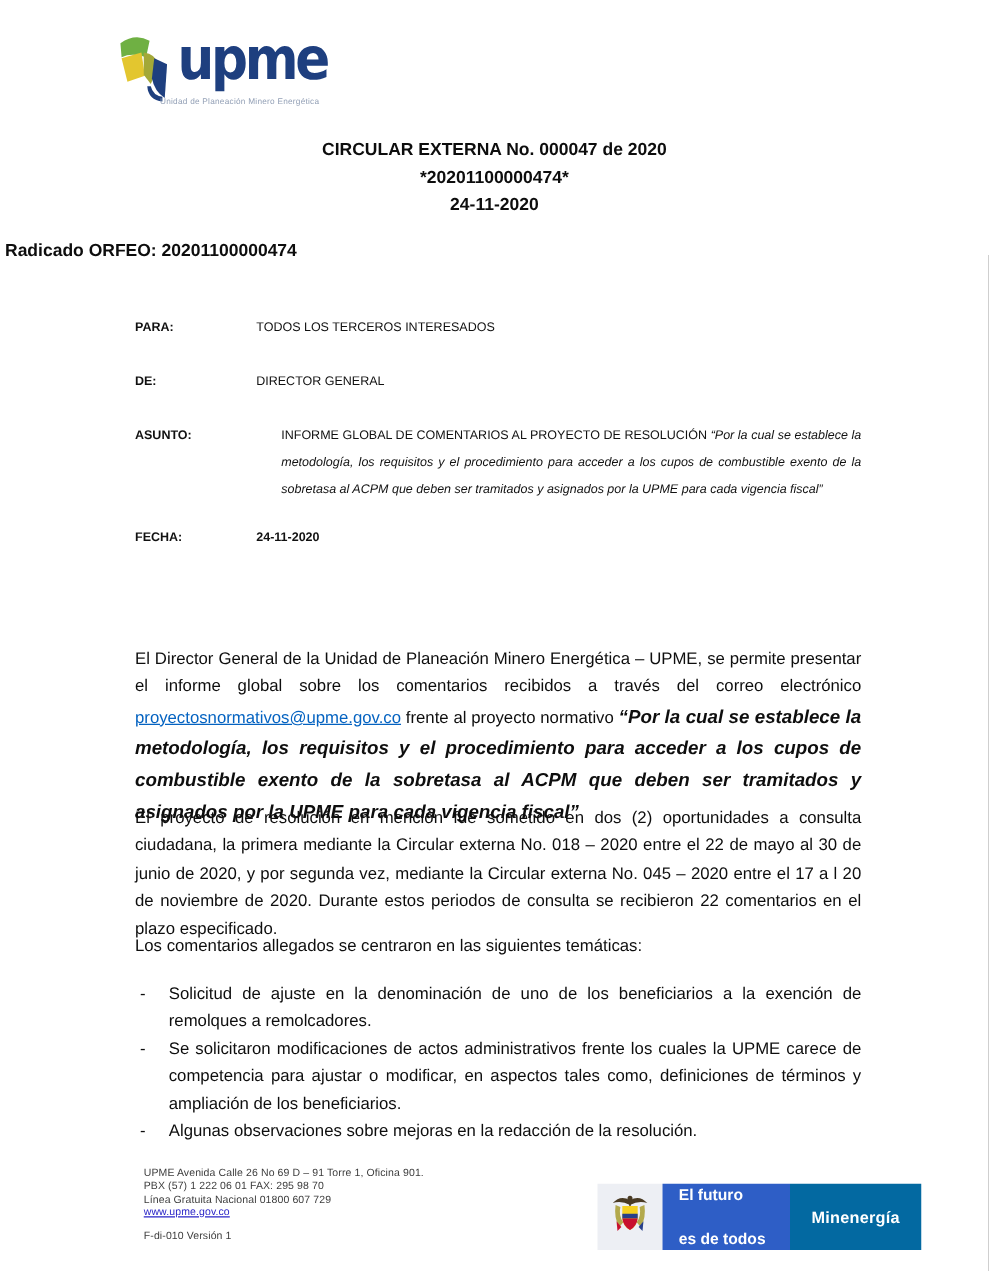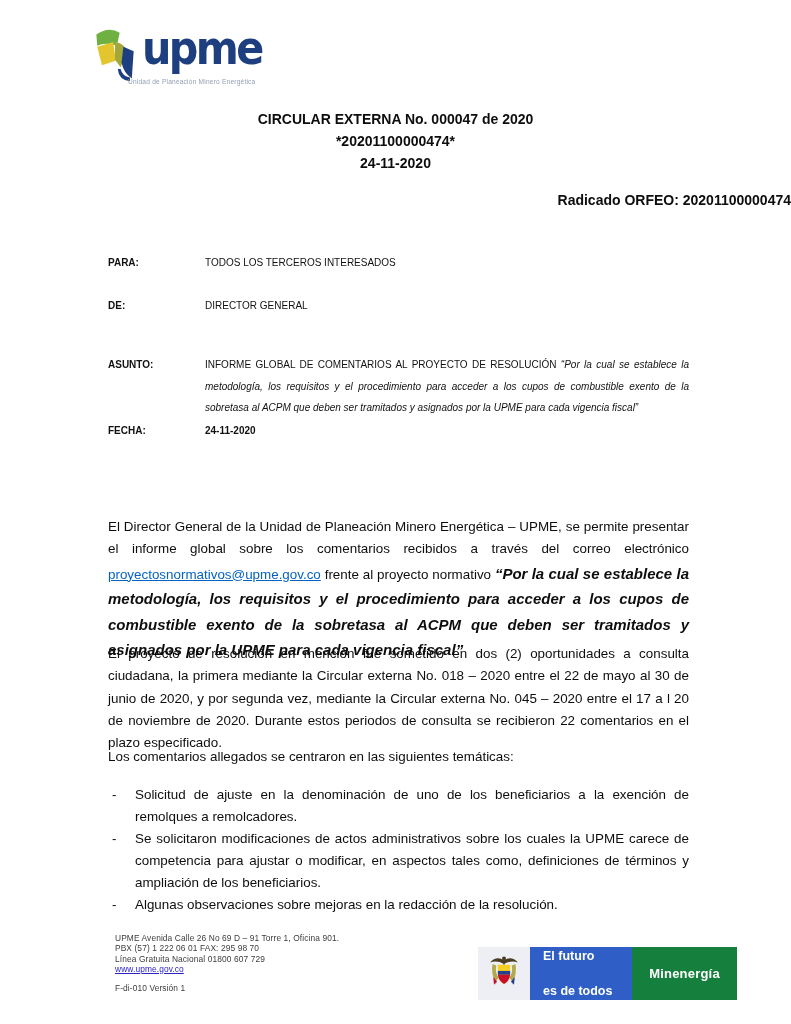--- a/index.html
+++ b/index.html
@@ -35,31 +35,31 @@
     font-size:6.6px; color:#93a0b6; letter-spacing:.2px; white-space:nowrap;
   }
 
   
   .title-block {
     position:absolute; left:0; right:0; top:108px;
     text-align:center; font-weight:bold; font-size:14px; line-height:22px;
     color:#0d0d0d;
   }
   .radicado {
-    position:absolute; left:16px; right:0; top:192px;
-    text-align:right; font-weight:bold; font-size:14px; color:#0d0d0d;
+    position:absolute; left:4px; right:0; top:192px;
+    text-align:left; font-weight:bold; font-size:14px; color:#0d0d0d;
   }
 
   
   .field-row { position:absolute; left:108px; width:581px; display:flex; font-size:10px; line-height:21.5px; }
   .field-label { flex:0 0 97px; font-weight:bold; }
   .field-value { flex:1; text-align:justify; }
   .row-para  { top:252px; }
   .row-de    { top:295px;align-items:center; }
-  .row-asunto{ top:354px; }
+  .row-asunto{ top:338px;gap:20px; }
   .row-fecha { top:420px;align-items:center; }
   .row-fecha .field-value { font-weight:bold; }
   .italic-part { font-style:italic; }
 
   
   .body-par { position:absolute; left:108px; width:581px; text-align:justify; font-size:13.4px; line-height:22.3px; color:#0e0e0e; }
   .par-1 { top:516px; }
   .par-2 { top:643px; }
   .par-3 { top:746px; text-align:left; }
   .email-link { color:#0563c1; text-decoration:underline; cursor:pointer; }
@@ -84,21 +84,21 @@
     position:absolute; left:478px; top:947px; width:259px; height:53px;
     display:flex; font-family:"Liberation Sans", sans-serif;
   }
   .coat-box { flex:0 0 52px; background:#edeff4; display:flex; align-items:center; justify-content:center; }
   .slogan-box {
     flex:0 0 102px; background:#2e5ec6; color:#ffffff;
     display:flex; flex-direction:column; justify-content:center;
     padding-left:13px; font-weight:bold; font-size:12.5px; line-height:14.5px;gap:20px;
   }
   .ministry-box {
-    flex:0 0 105px; background:#15803d; color:#ffffff;
+    flex:0 0 105px; background:#0369a1; color:#ffffff;
     display:flex; align-items:center; justify-content:center;
     font-weight:bold; font-size:13px; letter-spacing:.2px;
   }
 </style>
 </head>
 <body>
 
 <div class="page">
 
   <div class="logo">
@@ -143,21 +143,21 @@
   </div>
 
   <div class="body-par par-1"><span>El Director General de la Unidad de Planeación Minero Energética – UPME, se permite presentar el informe global sobre los comentarios recibidos a través del correo electrónico </span><a class="email-link">proyectosnormativos@upme.gov.co</a><span> frente al proyecto normativo </span><span class="bold-quote">“Por la cual se establece la metodología, los requisitos y el procedimiento para acceder a los cupos de combustible exento de la sobretasa al ACPM que deben ser tramitados y asignados por la UPME para cada vigencia fiscal”</span></div>
 
   <div class="body-par par-2">El proyecto de resolución en mención fue sometido en dos (2) oportunidades a consulta ciudadana, la primera mediante la Circular externa No. 018 – 2020 entre el 22 de mayo al 30 de junio de 2020, y por segunda vez, mediante la Circular externa No. 045 – 2020 entre el 17 a l 20 de noviembre de 2020. Durante estos periodos de consulta se recibieron 22 comentarios en el plazo especificado.</div>
 
   <div class="body-par par-3">Los comentarios allegados se centraron en las siguientes temáticas:</div>
 
   <div class="bullet-list">
     <div class="bullet-item">Solicitud de ajuste en la denominación de uno de los beneficiarios a la exención de remolques a remolcadores.</div>
-    <div class="bullet-item">Se solicitaron modificaciones de actos administrativos sobre los cuales la UPME carece de competencia para ajustar o modificar, en aspectos tales como, definiciones de términos y ampliación de los beneficiarios.</div>
+    <div class="bullet-item">Se solicitaron modificaciones de actos administrativos frente los cuales la UPME carece de competencia para ajustar o modificar, en aspectos tales como, definiciones de términos y ampliación de los beneficiarios.</div>
     <div class="bullet-item">Algunas observaciones sobre mejoras en la redacción de la resolución.</div>
   </div>
 
   <div class="footer-left">
     <div>UPME Avenida Calle 26 No 69 D – 91 Torre 1, Oficina 901.</div>
     <div>PBX (57) 1 222 06 01 FAX: 295 98 70</div>
     <div>Línea Gratuita Nacional 01800 607 729</div>
     <div><a class="site-link">www.upme.gov.co</a></div>
     <div class="form-code">F-di-010 Versión 1</div>
   </div>

